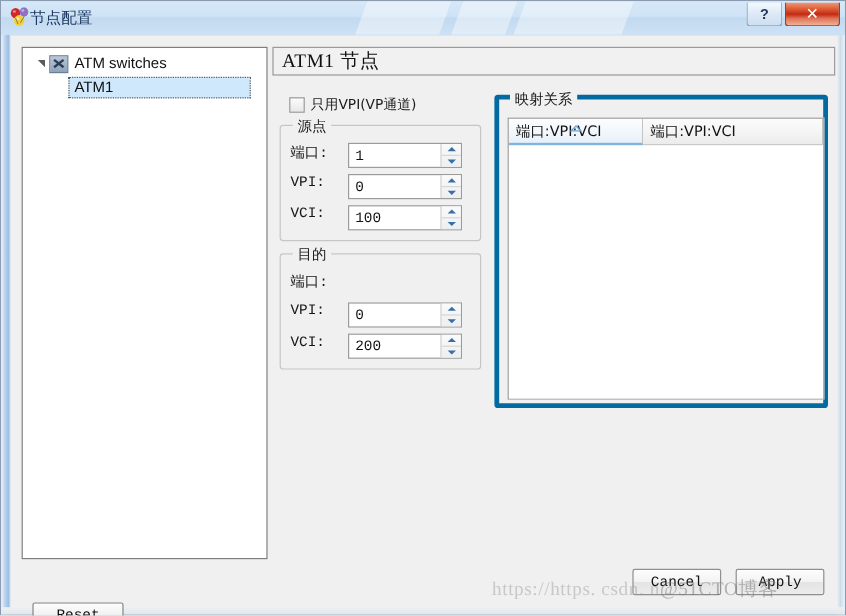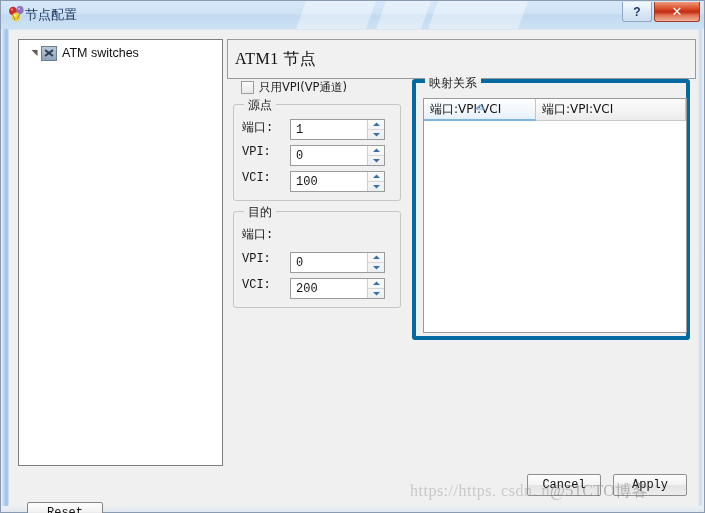--- a/index.html
+++ b/index.html
@@ -159,21 +159,21 @@
     display: flex; align-items: center; justify-content: center;
   }
 
   
   .main-panel {
     position: absolute;
     left: 218px; top: 9px; width: 469px; height: 427px;
   }
   .page-header {
     position: absolute;
-    left: 0; top: 0; width: 469px; height: 40px;
+    left: 0; top: 0; width: 469px; height: 24px;
     box-sizing: border-box;
     border: 1px solid #9a9a9a;
     background: #f1f1f1;
     display: flex; align-items: center;
     padding-left: 7px;
     font-family: "Liberation Serif", "DejaVu Serif", serif;
     font-size: 16px;
     color: #101010;
     letter-spacing: 0.5px;
   }
@@ -408,20 +408,23 @@
     <div class="tree-panel">
       <div class="tree-row root">
         <span class="tw-arrow">
           <svg width="9" height="9" viewBox="0 0 9 9">
             <path d="M1.5 1 L7.5 1 L7.5 7 Z" fill="#5a5a5a"></path>
           </svg>
         </span>
         <span class="tw-icon"></span>
         <span>ATM switches</span>
       </div>
+      <div class="tree-child">
+        <span>ATM1</span>
+      </div>
     </div>
 
     <div class="reset-btn">Reset</div>
 
     <div class="main-panel">
 
       <div class="page-header">ATM1  节点</div>
 
       <div class="form-col">
 

